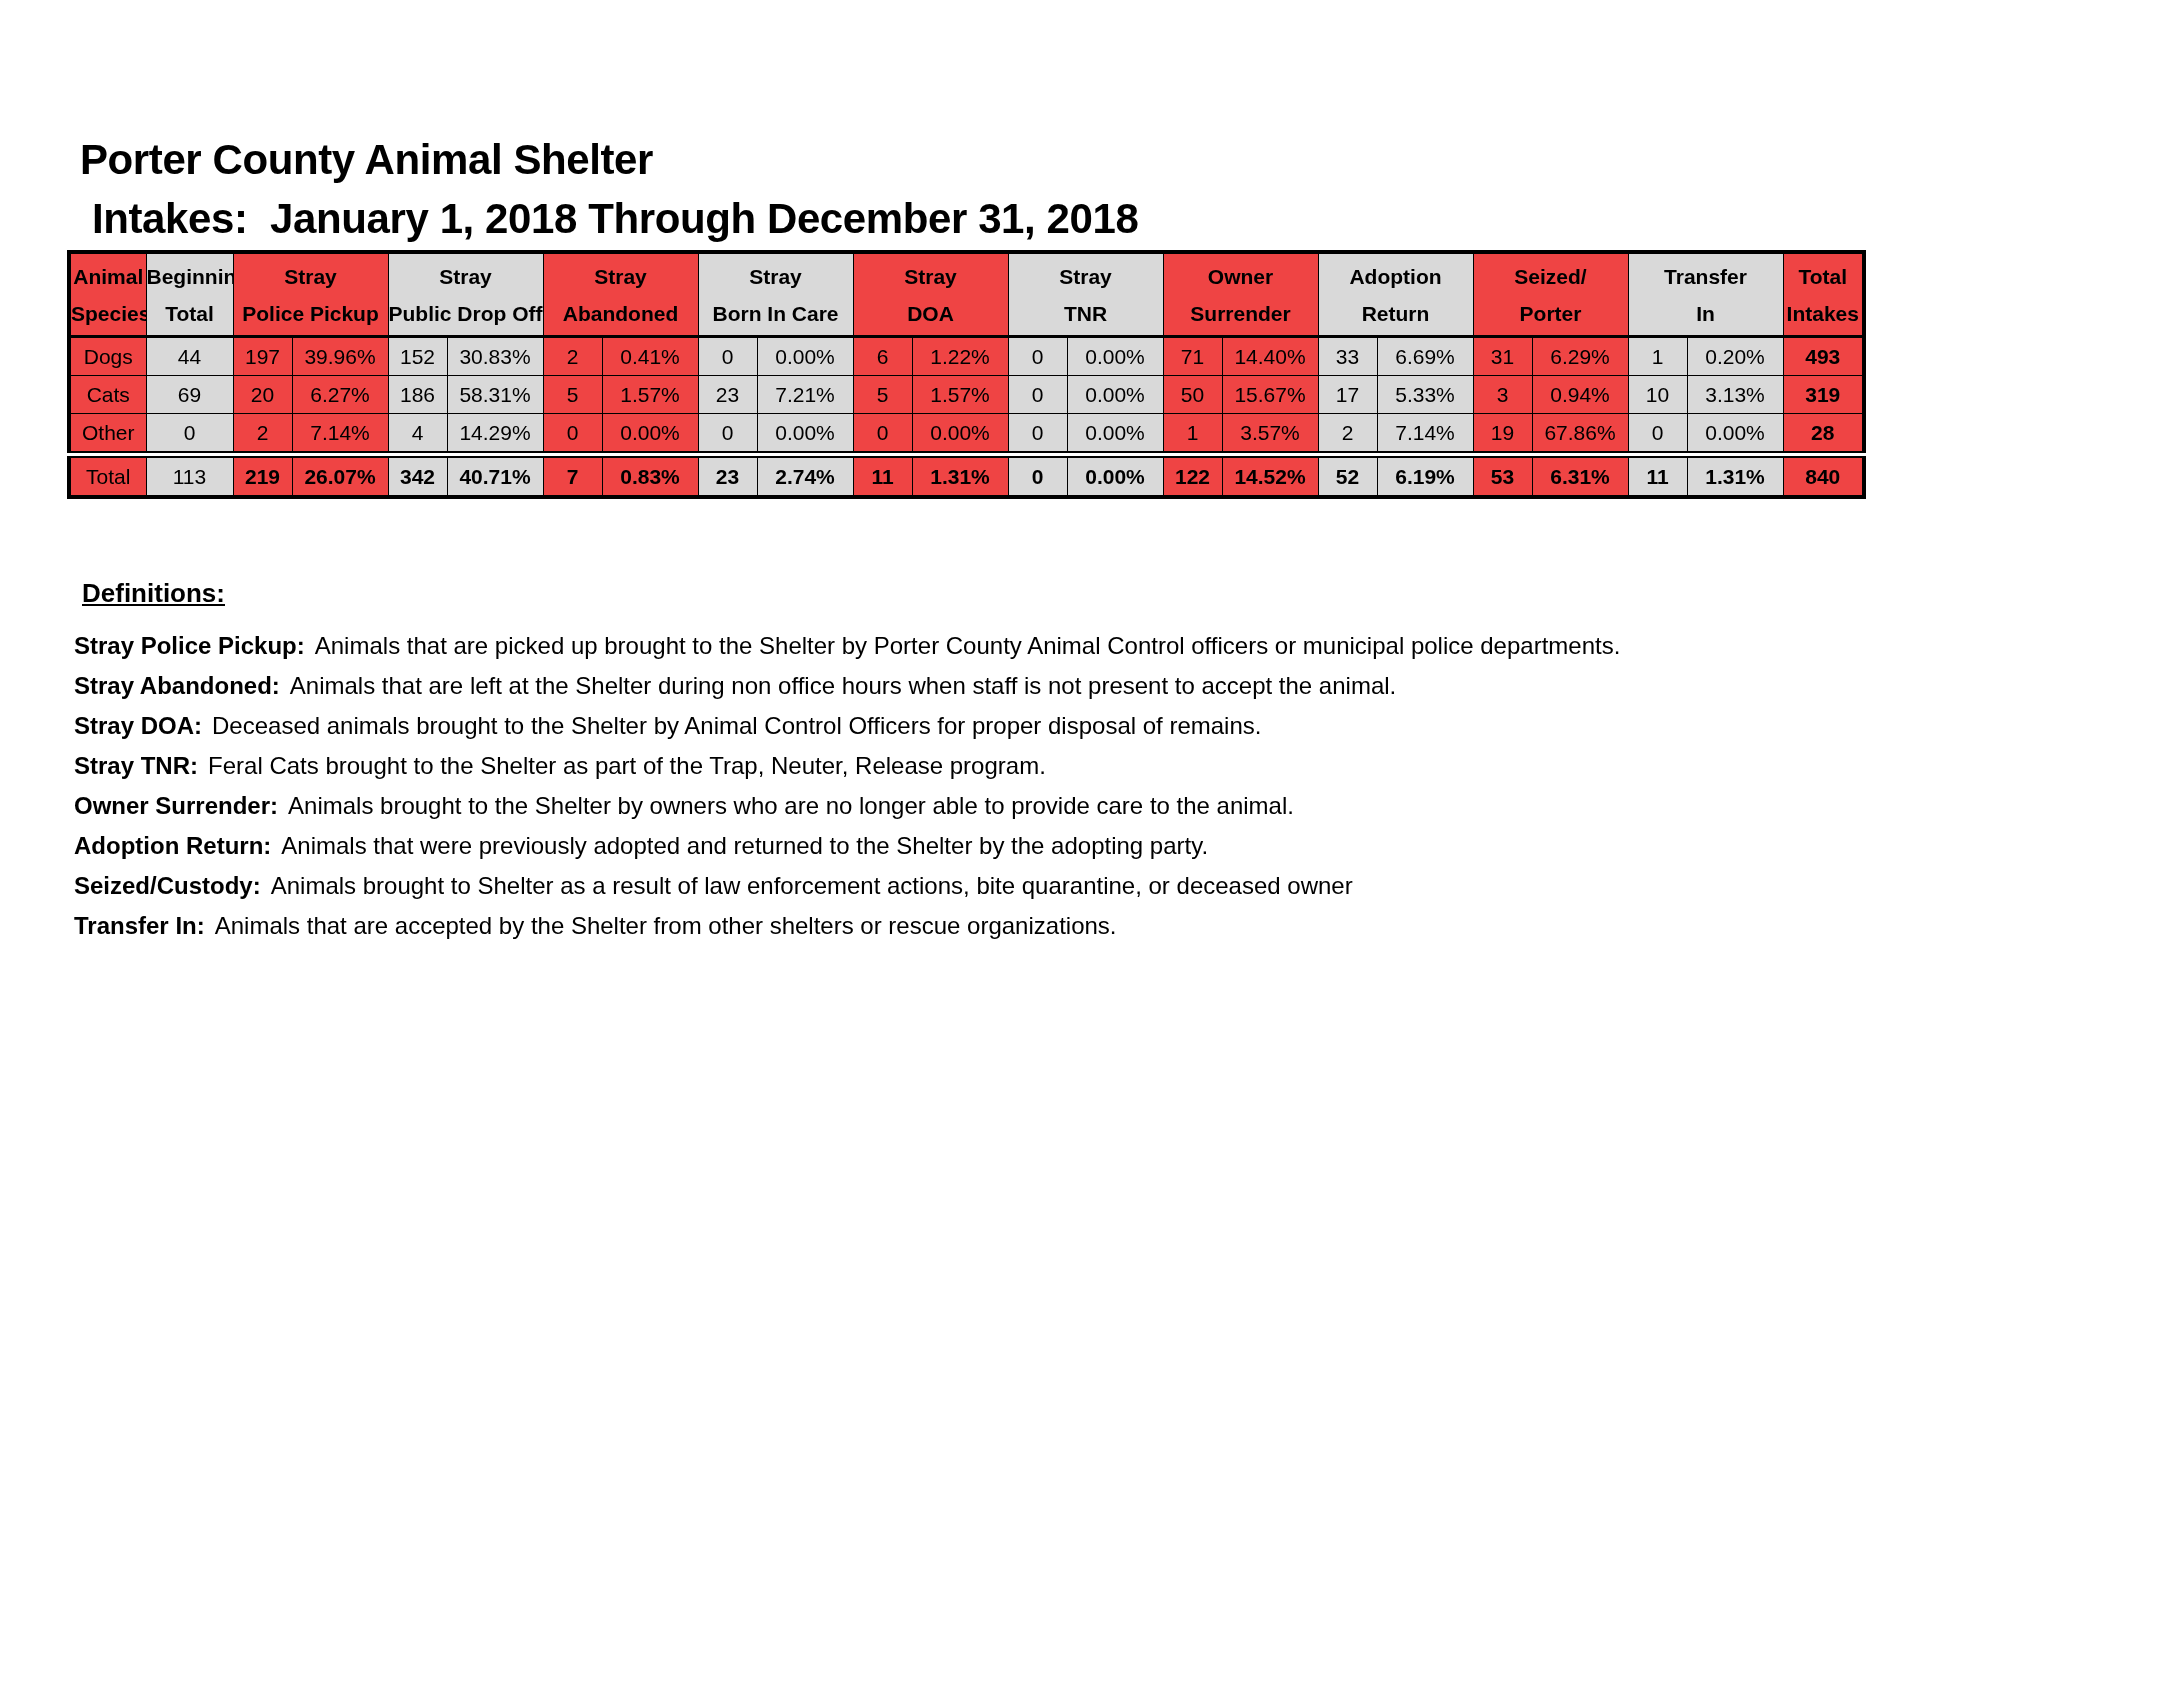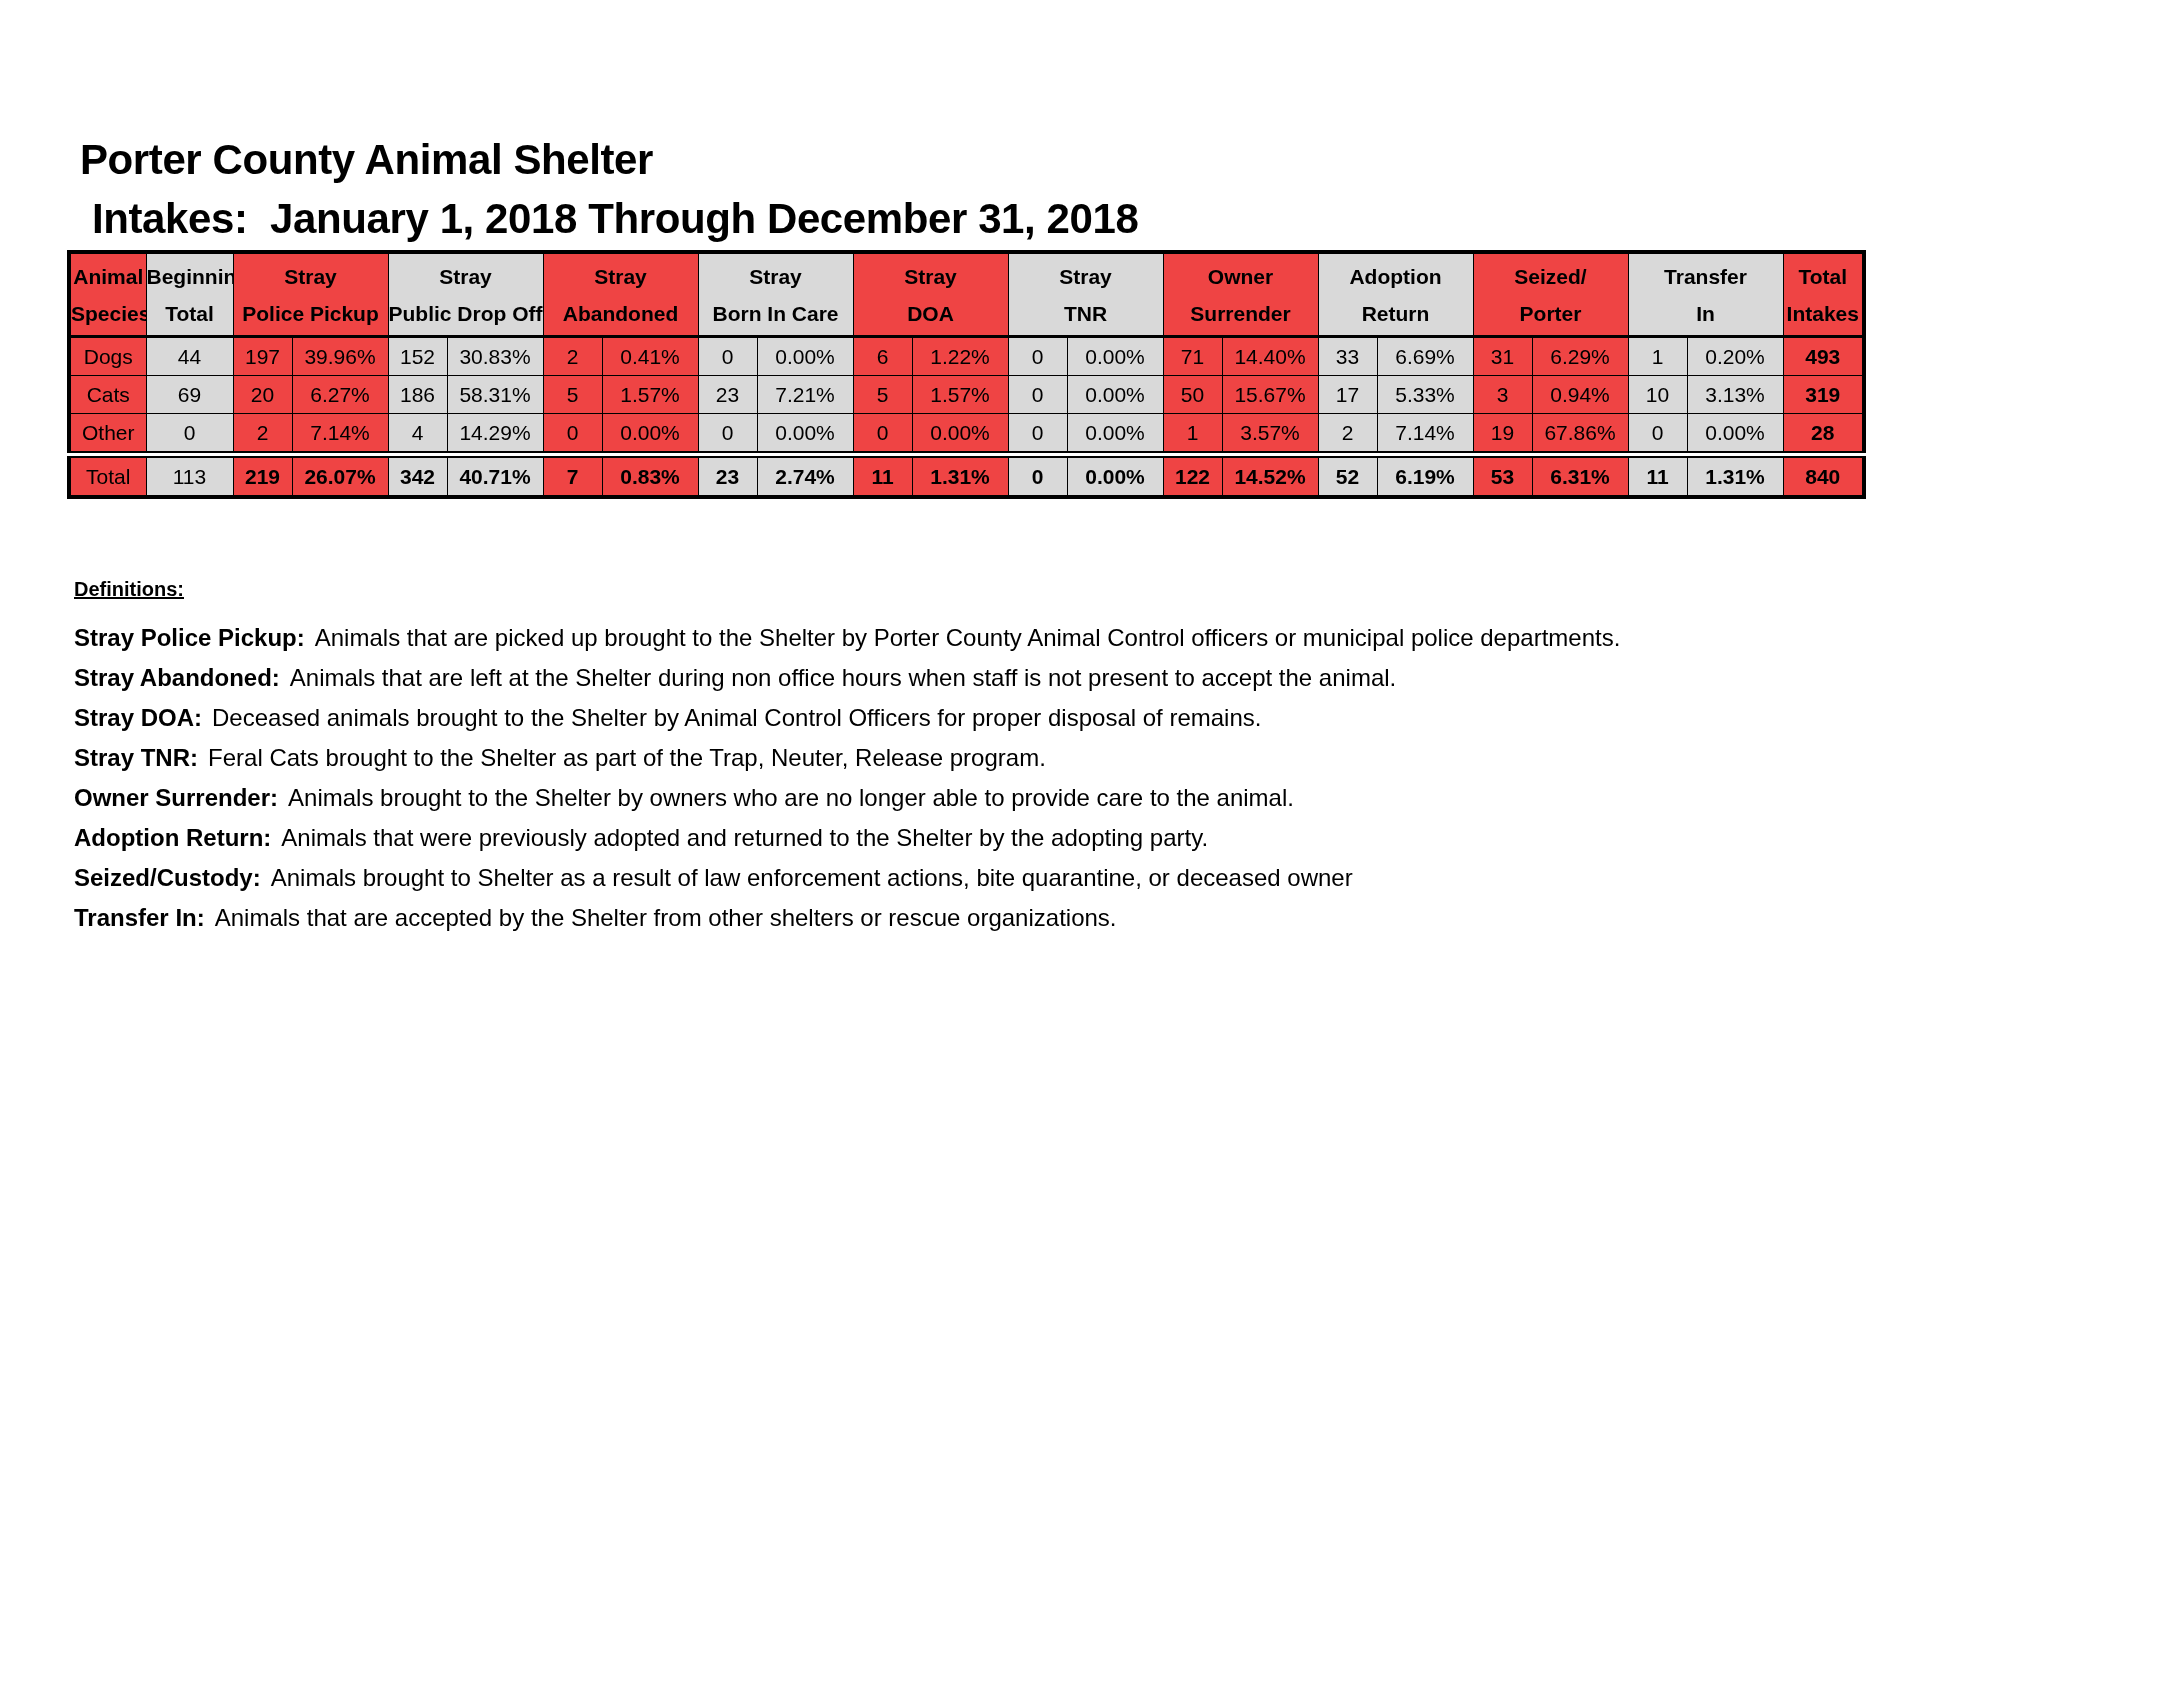--- a/index.html
+++ b/index.html
@@ -34,22 +34,22 @@
   .gray { background:#D9D9D9; }
   .species { text-align:right; padding-right:4.2px; }
   .gs  { border-left-width:3.4px; }           
   .dblL { border-left:6.7px double #000; }    
   tr.total-row td { border-top:7.6px double #000; font-weight:bold; }
   tr.total-row td.nb { font-weight:normal; }
   .tot-col { font-weight:bold;margin-left:8px; }
 
   .defs { position:absolute; left:74px; top:578px; }
   .defs-heading {
-    font-size:20px; font-weight:bold; text-decoration:underline;
-    margin:0 0 17px 0;
+    font-size:26px; font-weight:bold; text-decoration:underline;
+    margin:0 0 17px 8px;
   }
   .def-item { font-size:24px; line-height:40px; white-space:nowrap; }
   .def-item .term { font-weight:bold; padding-right:10px; }
 </style>
 </head>
 <body>
 
 <div class="title">Porter County Animal Shelter</div>
 <div class="subtitle">Intakes:  January 1, 2018 Through December 31, 2018</div>
 

